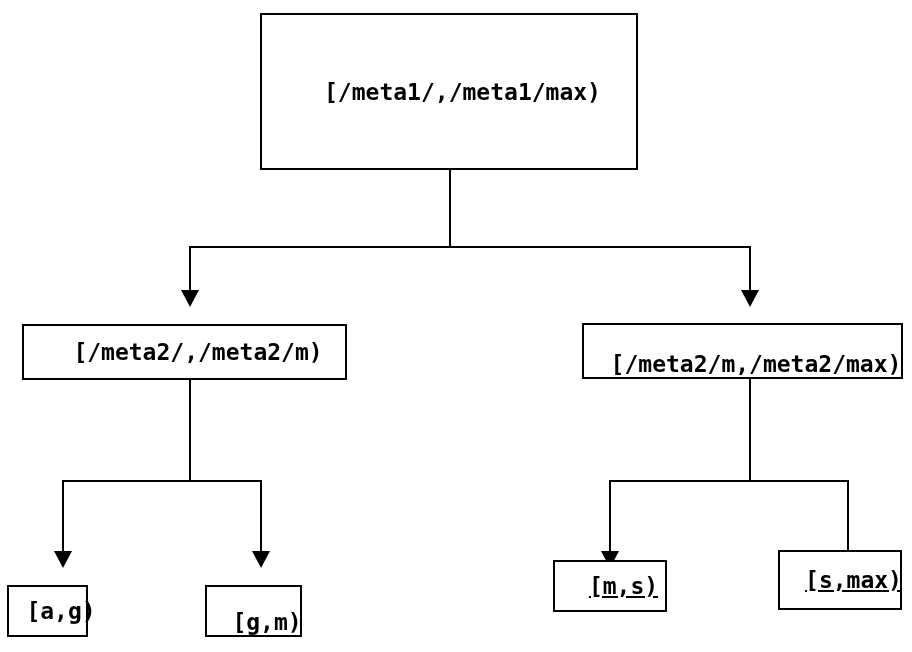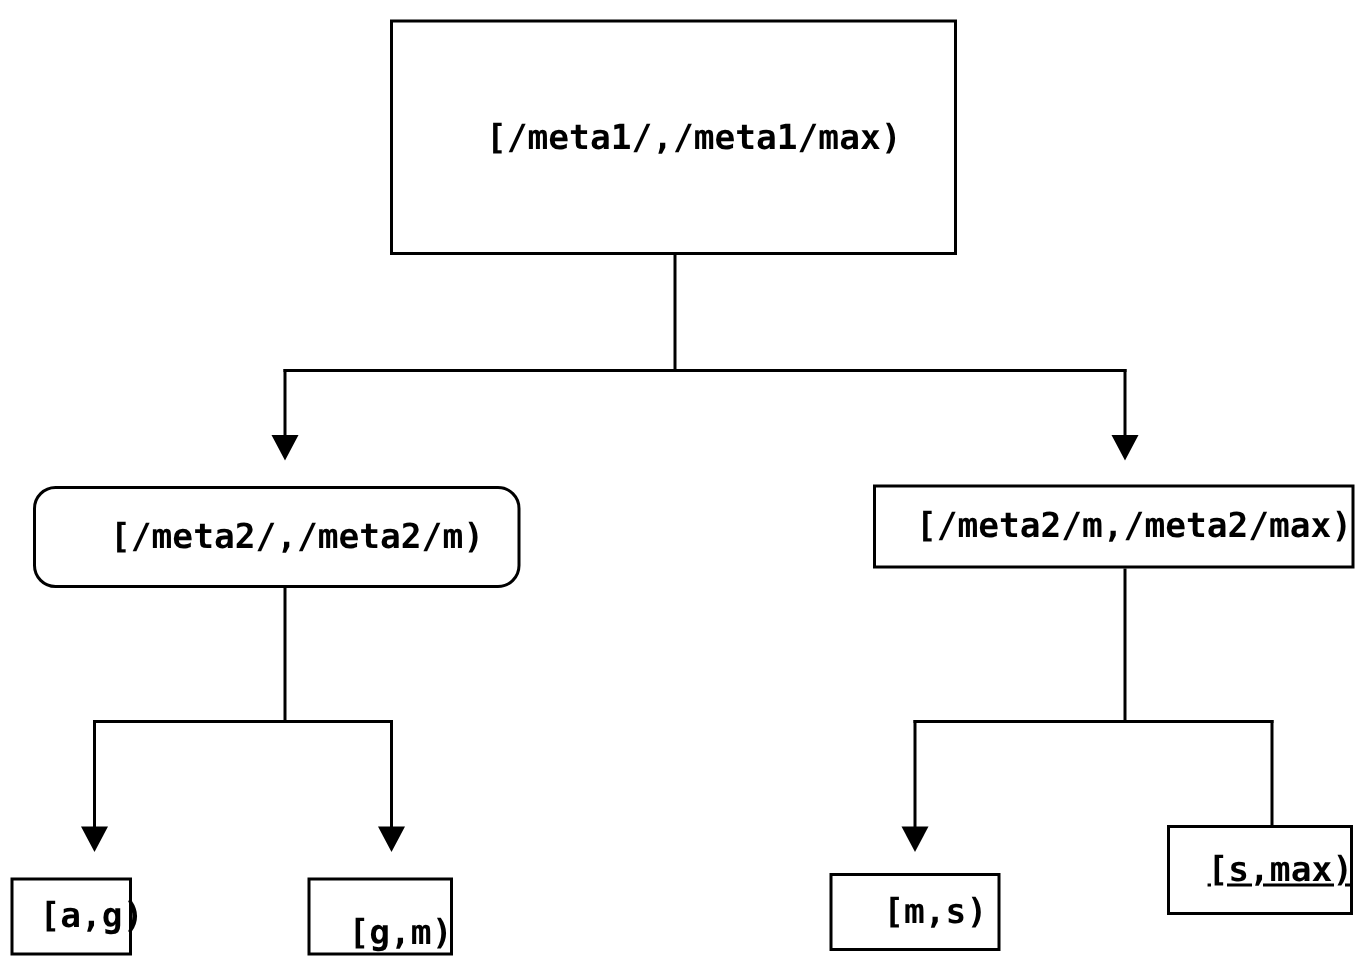--- a/index.html
+++ b/index.html
@@ -38,25 +38,25 @@
     color: var(--text, #000000);
     display: flex;
     align-items: center;
     justify-content: center;
     font-size: 23px;
     font-weight: bold;
     white-space: nowrap;
     padding-left: 27px;
   }
   .node-root  { left: 260px; top: 13px;  width: 378px; height: 157px; }
-  .node-l2l   { left: 22px;  top: 324px; width: 325px; height: 68px; border-radius: 15px; }
-  .node-l2r   { left: 582px; top: 323px; width: 321px; height: 56px; }
+  .node-l2l   { left: 22px;  top: 324px; width: 325px; height: 56px; }
+  .node-l2r   { left: 582px; top: 323px; width: 321px; height: 56px; align-items: flex-end; }
   .node-leaf1 { left: 7px;   top: 585px; width: 81px; height: 52px; }
   .node-leaf2 { left: 205px; top: 585px; width: 97px;  height: 52px; align-items: flex-end; }
-  .node-leaf3 { left: 553px; top: 582px; width: 114px; height: 52px; }
+  .node-leaf3 { left: 553px; top: 560px; width: 114px; height: 52px; text-decoration: underline; }
   .node-leaf4 { left: 778px; top: 550px; width: 124px; height: 60px; text-decoration: underline; }
 </style>
 </head>
 <body>
 
 <div class="canvas">
 
   <svg class="connectors" viewBox="0 0 912 652" xmlns="http://www.w3.org/2000/svg">
 
     <line x1="450" y1="170" x2="450" y2="248"></line>

